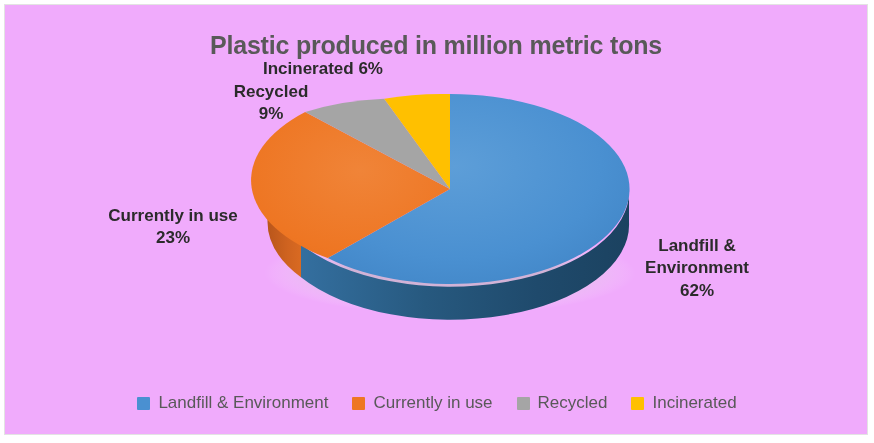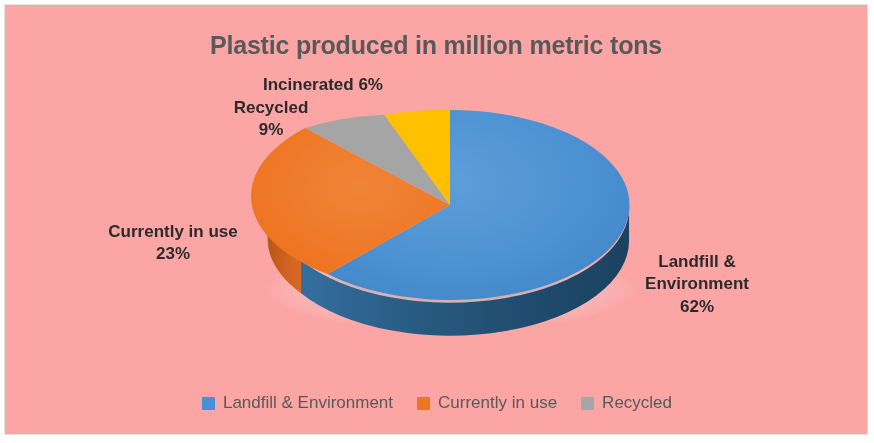--- a/index.html
+++ b/index.html
@@ -15,40 +15,40 @@
   }
 
   #chart-frame {
     position: absolute;
     left: 4px;
     top: 4px;
     width: 864px;
     height: 431px;
     border: 1px solid #e3e3e3;
     box-sizing: border-box;
-    background: #fca5a5;
+    background: #f0abfc;
   }
 
   #chart-title {
     position: absolute;
     left: 0;
     top: 26px;
     width: 100%;
     text-align: center;
     font-size: 25px;
     font-weight: bold;
     color: #595959;
     letter-spacing: -0.2px;
   }
 
   
   #pie-area {
     position: absolute;
     left: 0;
-    top: 16px;
+    top: 0;
     width: 864px;
     height: 375px;
   }
   #pie-svg {
     position: absolute;
     left: 0;
     top: 0;
   }
 
   
@@ -194,15 +194,19 @@
       <span class="legend-label">Landfill &amp; Environment</span>
     </div>
     <div class="legend-item">
       <span class="legend-swatch" style="background: rgb(238, 118, 35);"></span>
       <span class="legend-label">Currently in use</span>
     </div>
     <div class="legend-item">
       <span class="legend-swatch" style="background: rgb(165, 165, 165);"></span>
       <span class="legend-label">Recycled</span>
     </div>
+    <div class="legend-item">
+      <span class="legend-swatch" style="background: rgb(255, 192, 0);"></span>
+      <span class="legend-label">Incinerated</span>
+    </div>
   </div>
 
 </div>
 
 </body></html>

